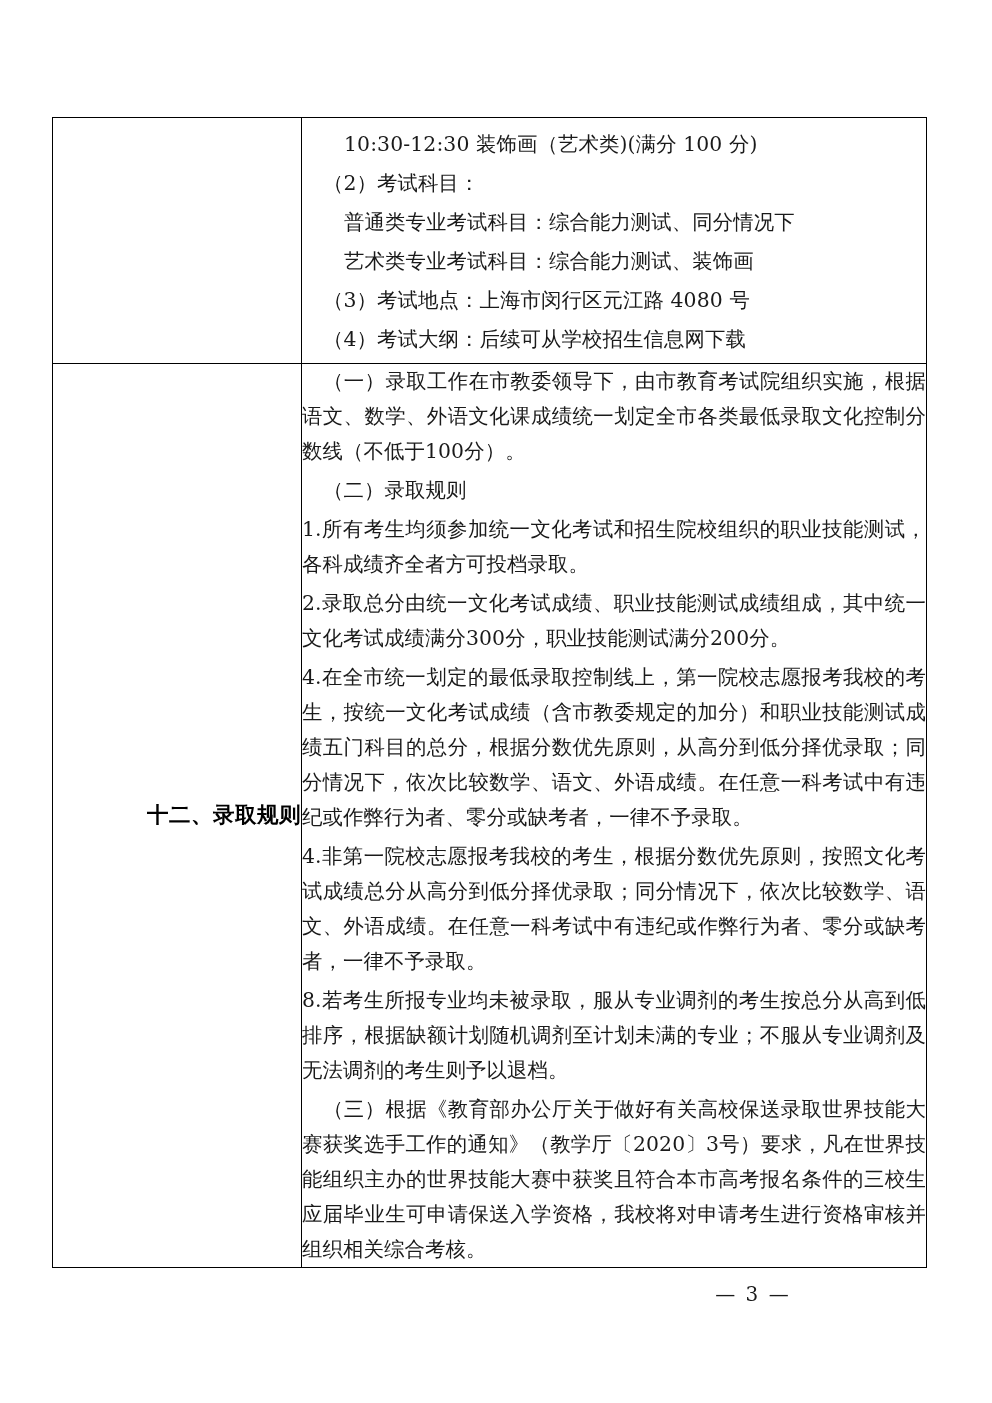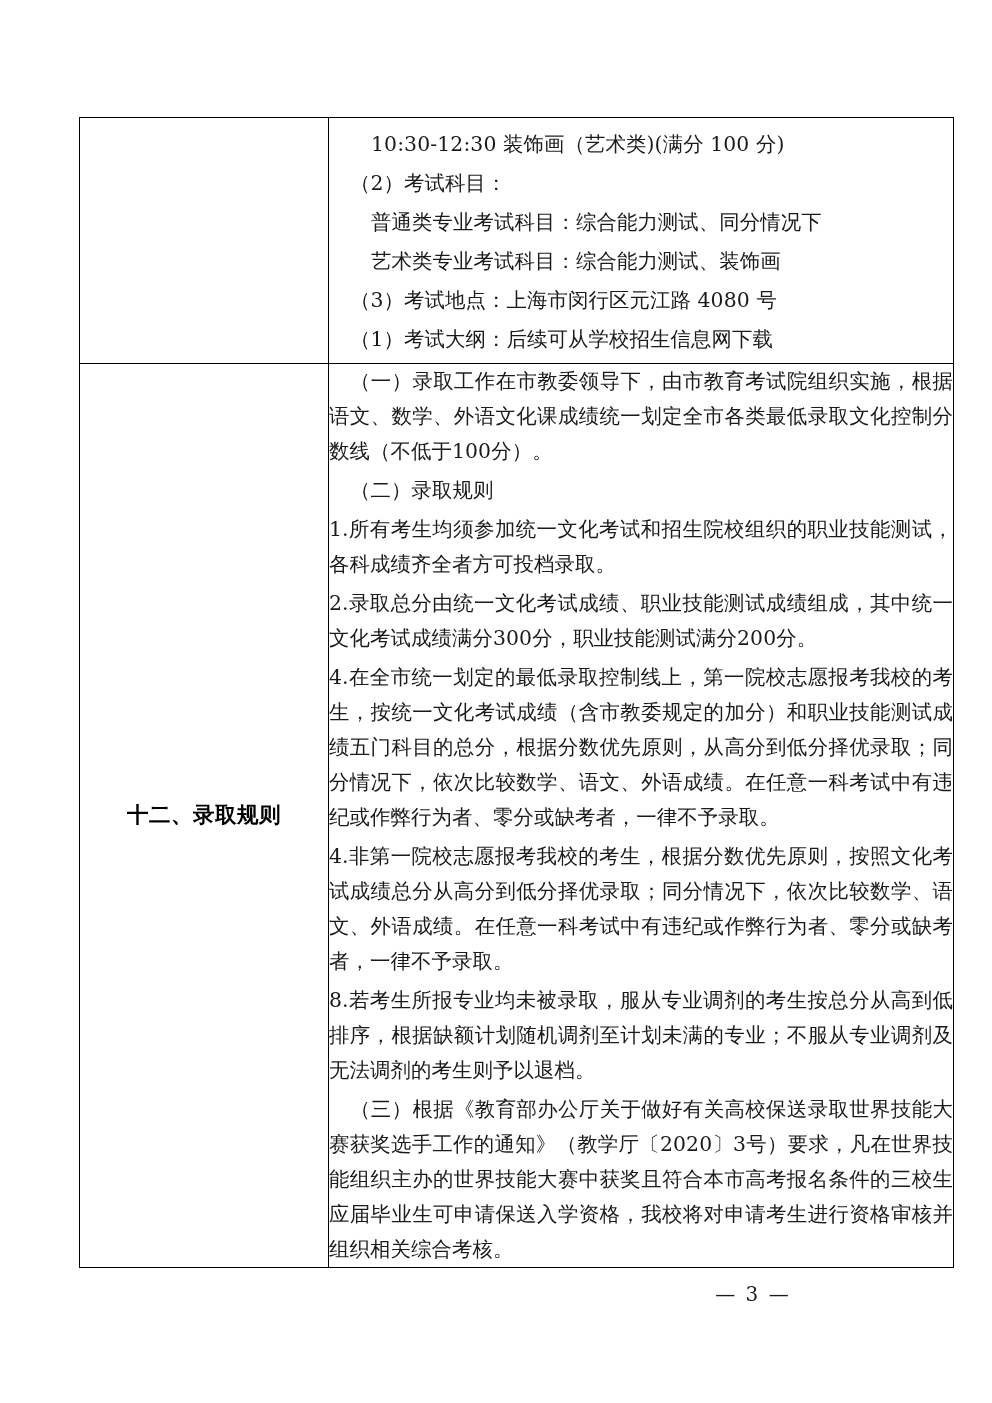--- a/index.html
+++ b/index.html
@@ -20,21 +20,21 @@
   .page {
     position: absolute;
     left: 0; top: 0;
     width: 992px;
     height: 1403px;
   }
 
   
   .doc-table {
     position: absolute;
-    left: 79px;
+    left: 52px;
     top: 117px;
     width: 872px;
     border-collapse: collapse;
     table-layout: fixed;
     padding-left: 40px;
   }
   .doc-table td {
     border: 1.6px solid #000000;
     padding: 0;
     vertical-align: top;
@@ -42,21 +42,21 @@
   .col-label {
     width: 248px;
   }
   .col-body {
     width: 624px;
   }
 
   
   .label-cell {
     vertical-align: middle !important;
-    text-align: center;
+    text-align: right;
   }
   .section-label {
     font-family: "DejaVu Sans", "Liberation Sans", sans-serif;
     font-weight: bold;
     font-size: 21.5px;
     letter-spacing: 0.5px;
     color: #000000;
     line-height: 1.4;
     padding: 4px 0;
   }
@@ -128,21 +128,21 @@
       <tr>
         <td class="col-label label-cell">
           <div class="section-label"></div>
         </td>
         <td class="col-body body-cell tight">
           <p class="para indent2 nojust">10:30-12:30 装饰画（艺术类)(满分 100 分)</p>
           <p class="para indent1 nojust">（2）考试科目：</p>
           <p class="para indent2 nojust">普通类专业考试科目：综合能力测试、同分情况下</p>
           <p class="para indent2 nojust">艺术类专业考试科目：综合能力测试、装饰画</p>
           <p class="para indent1 nojust">（3）考试地点：上海市闵行区元江路 4080 号</p>
-          <p class="para indent1 nojust">（1）考试大纲：后续可从学校招生信息网下载</p>
+          <p class="para indent1 nojust">（4）考试大纲：后续可从学校招生信息网下载</p>
         </td>
       </tr>
 
       <tr>
         <td class="col-label label-cell">
           <div class="section-label">十二、录取规则</div>
         </td>
         <td class="col-body body-cell">
           <p class="para indent1">（一）录取工作在市教委领导下，由市教育考试院组织实施，根据语文、数学、外语文化课成绩统一划定全市各类最低录取文化控制分数线（不低于100分）。</p>
           <p class="para indent1 gap nojust">（二）录取规则</p>

